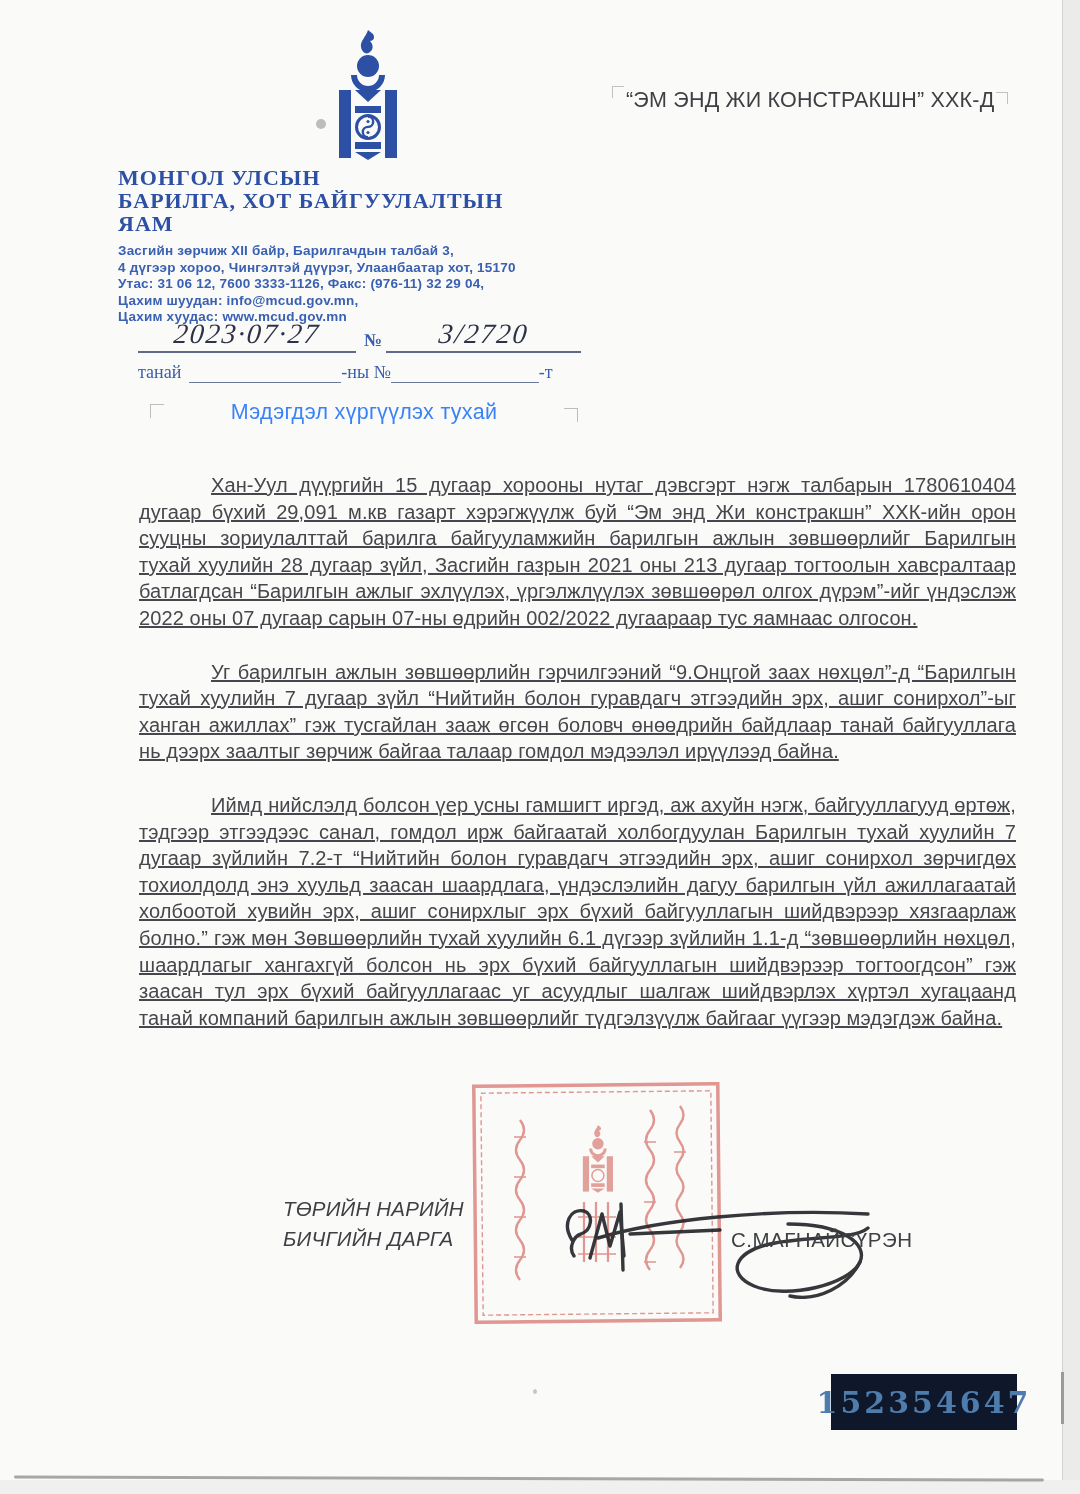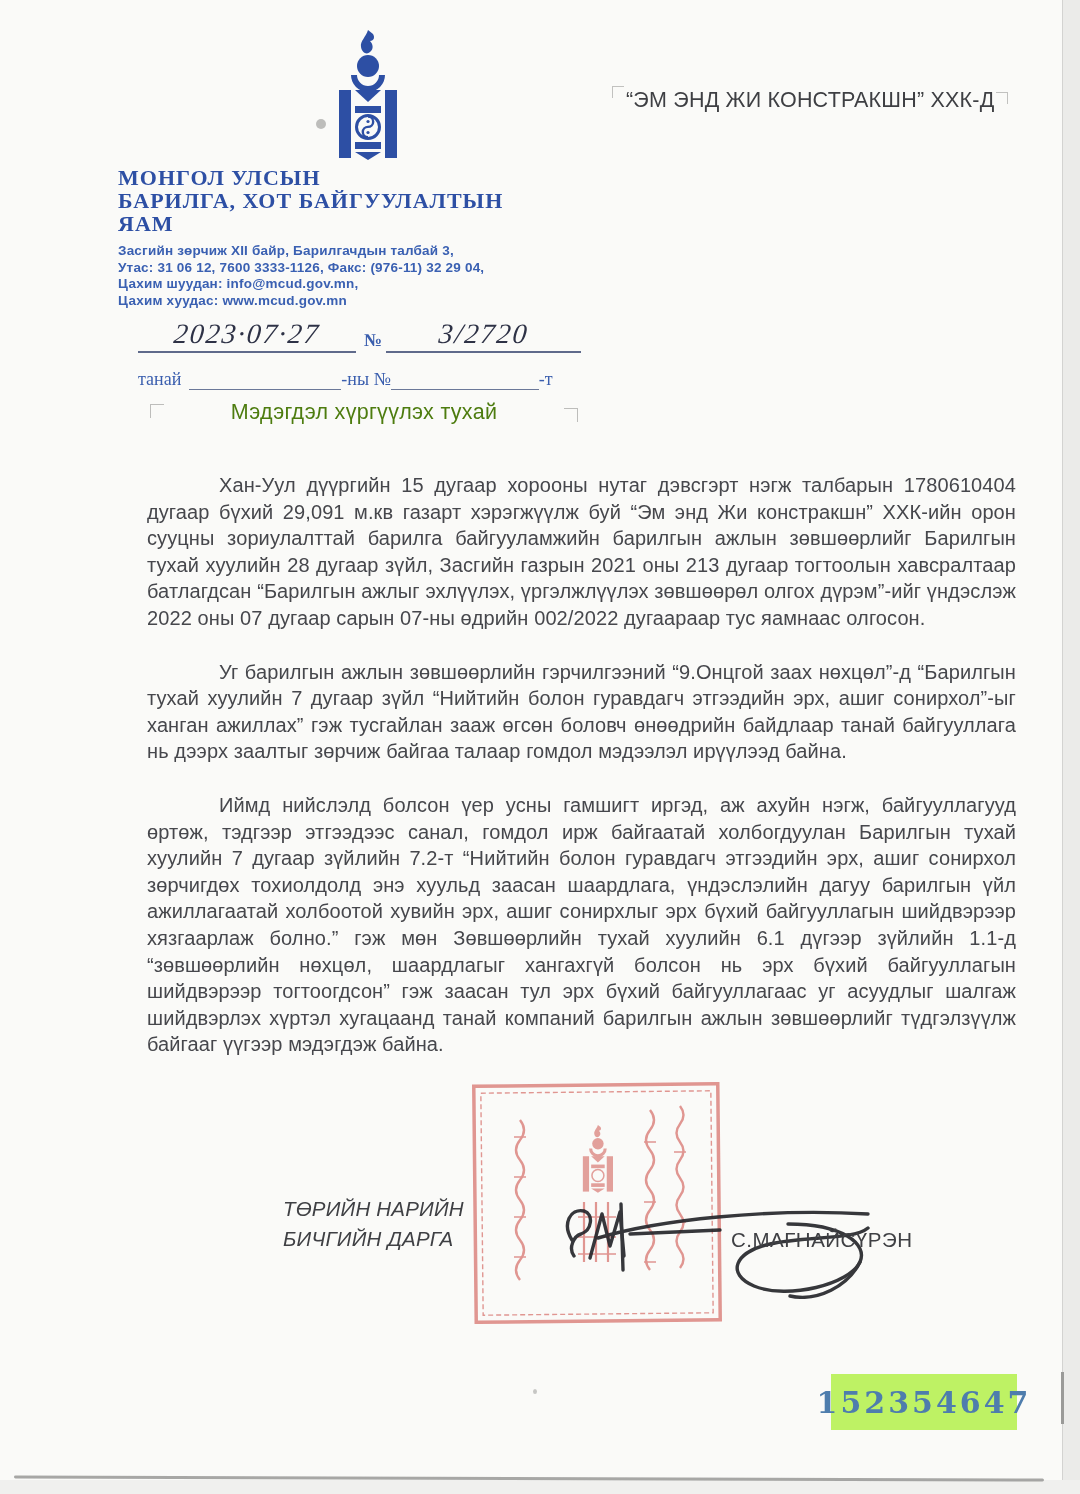--- a/index.html
+++ b/index.html
@@ -27,55 +27,55 @@
   .ministry{font-family:"Liberation Serif",serif;font-weight:bold;color:#2d4fa4;font-size:22px;line-height:23px;letter-spacing:1px;}
   .addr{margin-top:8px;color:#3a60b2;font-size:13.5px;line-height:16.5px;font-weight:bold;letter-spacing:.2px;}
 
   
   .ref-row{position:absolute;left:138px;top:318px;width:450px;display:flex;align-items:flex-end;}
   .hw{font-family:"Liberation Serif",serif;font-style:italic;color:#2e3246;font-size:28px;letter-spacing:2px;transform:skewX(-6deg);display:inline-block;}
   .u-date{width:218px;border-bottom:2px solid #5f6a8b;text-align:center;padding-bottom:1px;}
   .no-sym{font-family:"Liberation Serif",serif;color:#3a5eae;font-size:18px;font-weight:bold;padding:0 4px 2px 8px;}
   .u-num{width:195px;border-bottom:2px solid #5f6a8b;text-align:center;padding-bottom:1px;}
 
-  .to-row{position:absolute;left:138px;top:362px;width:460px;font-family:"Liberation Serif",serif;color:#3a5eae;font-size:18px;display:flex;align-items:center;margin-top:7px;}
+  .to-row{position:absolute;left:138px;top:362px;width:460px;font-family:"Liberation Serif",serif;color:#3a5eae;font-size:18px;display:flex;align-items:center;}
   .fill{display:inline-block;border-bottom:1.5px solid #6b7899;height:20px;}
   .fill-1{width:152px;margin-left:8px;}
   .fill-2{width:148px;}
 
   
   .subject-row{position:absolute;left:150px;top:400px;width:428px;display:flex;align-items:flex-start;justify-content:space-between;}
   .corner{width:13px;height:13px;opacity:.8;}
   .corner-tl{border-top:1.5px solid #aeaeac;border-left:1.5px solid #aeaeac;margin-top:4px;}
   .corner-tr{border-top:1.5px solid #aeaeac;border-right:1.5px solid #aeaeac;margin-top:8px;}
-  .subject-text{font-size:21.5px;color:#4d7c0f;letter-spacing:.3px;}
+  .subject-text{font-size:21.5px;color:#3b82f6;letter-spacing:.3px;}
 
   
   .recipient{position:absolute;left:612px;top:84px;width:410px;display:flex;align-items:flex-start;}
   .recipient-text{font-size:21.5px;color:#3e3f43;letter-spacing:.2px;white-space:nowrap;padding:4px 2px 0 2px;}
   .rc-l{width:11px;height:11px;border-top:1.5px solid #b3b3b1;border-left:1.5px solid #b3b3b1;margin-top:2px;opacity:.8;}
   .rc-r{width:11px;height:11px;border-top:1.5px solid #b3b3b1;border-right:1.5px solid #b3b3b1;margin-top:8px;opacity:.8;}
 
   
   .body-block{position:absolute;left:139px;top:472px;width:877px;}
   .body-block p{
-    margin:0 0 27px 8px;
+    margin:0 0 27px 0;
     font-size:20px;line-height:26.6px;
     text-align:justify;text-indent:72px;
-    color:#46474c;letter-spacing:.1px;
+    color:#46474c;letter-spacing:.1px;text-decoration:underline;
   }
 
   
   .stamp{position:absolute;left:472px;top:1082px;width:250px;height:242px;opacity:.78;}
   .sig-title{position:absolute;left:283px;top:1194px;font-size:20.5px;color:#3f4044;line-height:30px;letter-spacing:.2px;font-style:italic;}
   .sig-name{position:absolute;left:695px;top:1228px;font-size:20.5px;color:#3f4044;letter-spacing:.5px;margin-left:36px;}
   .signature{position:absolute;left:538px;top:1178px;}
 
   
-  .registry{position:absolute;left:831px;top:1374px;width:186px;height:56px;background:#bef264;display:flex;align-items:center;justify-content:center;}
+  .registry{position:absolute;left:831px;top:1374px;width:186px;height:56px;background:#0f172a;display:flex;align-items:center;justify-content:center;}
   .registry-num{font-family:"DejaVu Serif",serif;font-weight:bold;font-size:30px;color:#4e7dad;letter-spacing:3px;}
 </style>
 </head>
 <body>
 
 <div class="page">
 
   <div class="edge-right"></div>
   <div class="edge-right-tick"></div>
   <div class="edge-bottom"></div>
@@ -101,20 +101,21 @@
         <path d="M33,124 L59,124 L46,132 Z"></path>
       </g>
     </svg>
     <div class="ministry">
       <div>МОНГОЛ  УЛСЫН</div>
       <div>БАРИЛГА, ХОТ  БАЙГУУЛАЛТЫН</div>
       <div>ЯАМ</div>
     </div>
     <div class="addr">
       <div>Засгийн зөрчиж XII байр, Барилгачдын талбай 3,</div>
+      <div>4 дүгээр хороо, Чингэлтэй дүүрэг, Улаанбаатар хот, 15170</div>
       <div>Утас: 31 06 12, 7600 3333-1126, Факс: (976-11) 32 29 04,</div>
       <div>Цахим шуудан: info@mcud.gov.mn,</div>
       <div>Цахим хуудас: www.mcud.gov.mn</div>
     </div>
   </div>
 
   <div class="recipient">
     <div class="rc-l"></div>
     <div class="recipient-text">“ЭМ ЭНД ЖИ КОНСТРАКШН” ХХК-Д</div>
     <div class="rc-r"></div>

